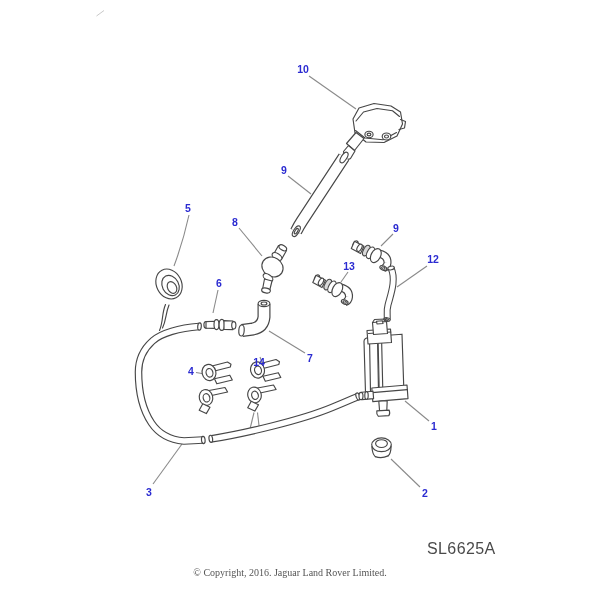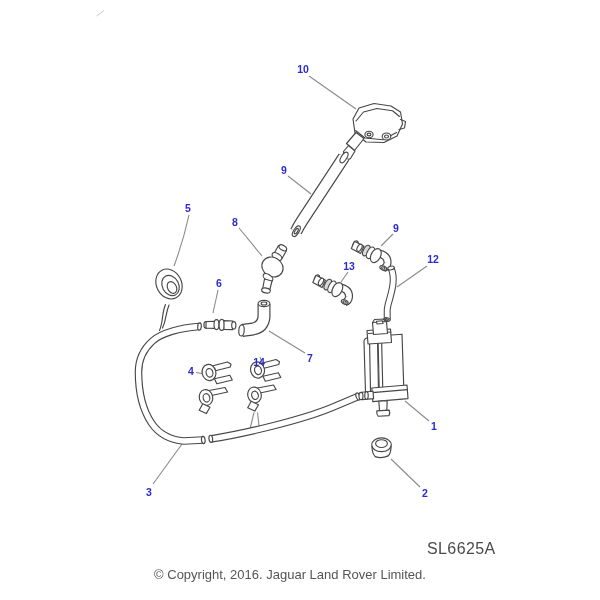--- a/index.html
+++ b/index.html
@@ -16,21 +16,21 @@
   svg .tick{stroke:#c9c9c9;stroke-width:1;}
   .callout{position:absolute;transform:translate(-50%,-50%);
            font-weight:bold;font-size:10.5px;color:#2b2bd1;line-height:1;cursor:pointer;}
   .c1{left:434px;top:426px}.c2{left:425px;top:493px}.c3{left:149px;top:492px}
   .c4{left:191px;top:371px}.c5{left:188px;top:208px}.c6{left:219px;top:283px}
   .c7{left:310px;top:358px}.c8{left:235px;top:222px}.c9{left:284px;top:170px}
   .c10{left:303px;top:69px}.c11{left:433px;top:259px}.c12{left:396px;top:228px}
   .c13{left:349px;top:266px}.c14{left:259px;top:362px}
   .diagram-code{position:absolute;left:427px;top:540px;font-size:16px;color:#4a4a4a;letter-spacing:.4px;}
   .copyright{position:absolute;left:290px;top:567px;transform:translateX(-50%);
-             font-size:13px;color:#555555;white-space:nowrap;}
+             font-size:10px;color:#555555;white-space:nowrap;font-family:Liberation Serif, serif;}
 </style>
 </head>
 <body>
 
 <div class="page">
 
 <svg width="600" height="600" viewBox="0 0 600 600">
 
   <defs>
 

